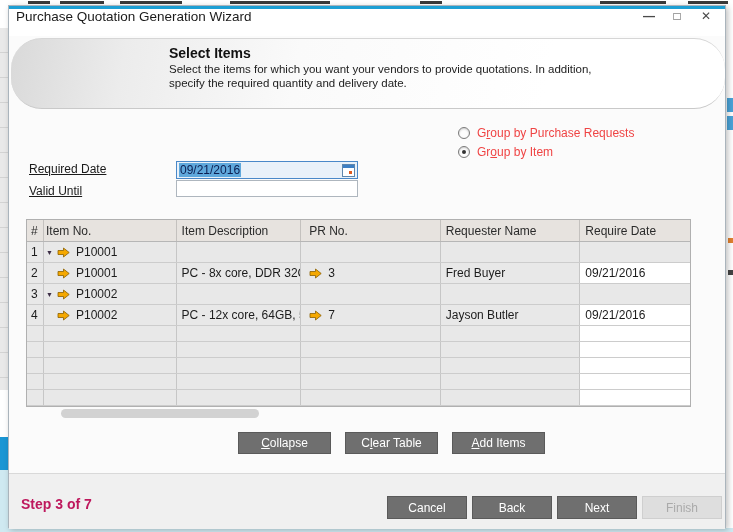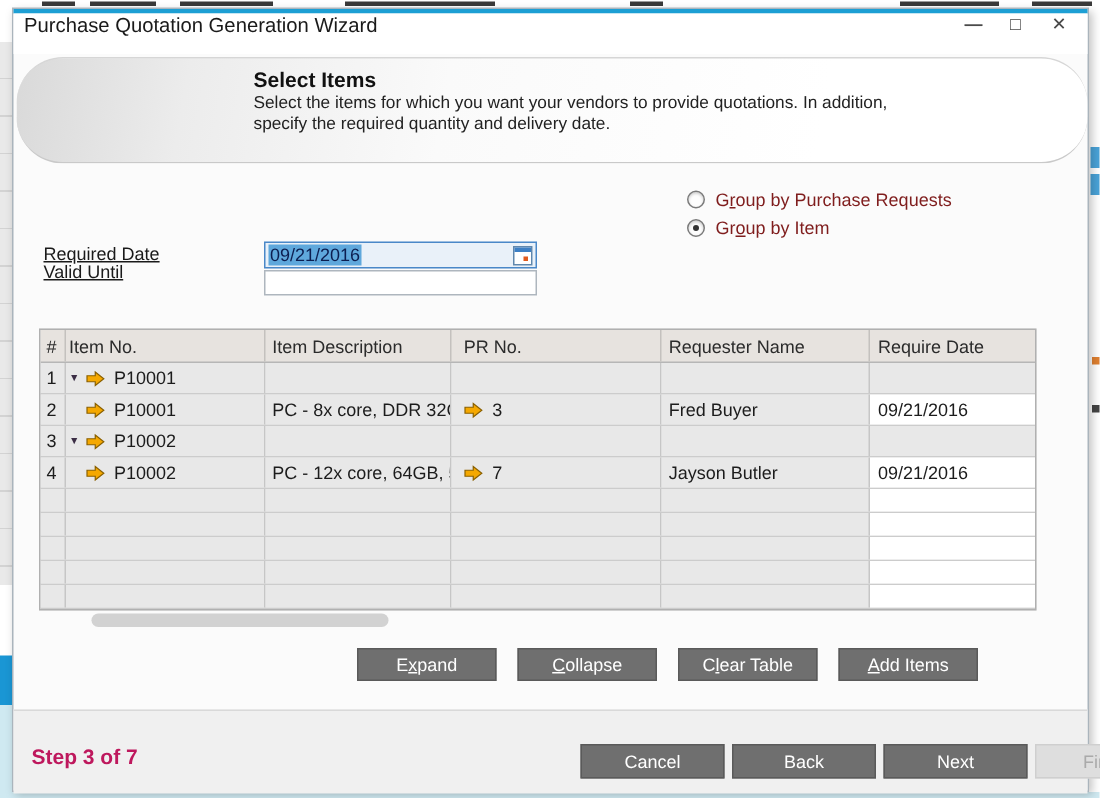--- a/index.html
+++ b/index.html
@@ -33,33 +33,33 @@
   #wctrl .cls { font-weight:bold; }
 
   #banner { left:2px; top:32px; width:714px; height:71px;
             background:linear-gradient(100deg,#d9d9d9 0%,#ececec 16%,#fafafa 40%,#ffffff 75%);
             border-top:1px solid #d6d6d6; border-bottom:1px solid #c9c9c9;border-radius:31px; }
   #banner-title { left:158px; top:6px; font-size:14px; font-weight:bold; color:#111; }
   #banner-desc1 { left:158px; top:24px; font-size:11.5px; color:#222; }
   #banner-desc2 { left:158px; top:38px; font-size:11.5px; color:#222; }
 
   
-  .radio { display:flex; align-items:center; gap:7px; font-size:12px; color:#7f1d1d; }
+  .radio { display:flex; align-items:center; gap:7px; font-size:12px; color:#ef4444; }
   #radio-pr   { left:449px; top:120px; }
   #radio-item { left:449px; top:139px; }
   .rc { width:12px; height:12px; border:1px solid #7a7a7a; border-radius:50%;
         background:#fdfdfd; position:relative; box-shadow:inset 0 1px 2px rgba(0,0,0,.2); }
   .rc.on::after { content:""; position:absolute; left:3px; top:3px; width:4px; height:4px;
                   border-radius:50%; background:#333; }
   .u { text-decoration:underline; }
 
   
   .flabel { font-size:12px; color:#1a1a1a;text-decoration:underline; }
   #lbl-reqdate { left:20px; top:156px; }
-  #lbl-validuntil { left:20px; top:168px; }
+  #lbl-validuntil { left:20px; top:178px; }
   #inp-reqdate { left:167px; top:155px; width:182px; height:18px;
                  background:#e9f1f9; border:1px solid #4a88c8;
                  display:flex; align-items:center; padding-left:2px; font-size:12px; }
   #inp-reqdate .sel { background:#5fa8dc; color:#0c1e50; padding:0 1px; }
   #cal-icon { margin-left:auto; margin-right:2px; width:13px; height:13px;
               background:#ffffff; border:1px solid #5f87ad; position:relative; }
   #cal-icon::before { content:""; position:absolute; left:0; top:0; right:0; height:3px;
                       background:#3d7fc4; }
   #cal-icon::after { content:""; position:absolute; right:2px; bottom:2px; width:3px; height:3px;
                      background:#e05a1e; }
@@ -96,21 +96,21 @@
   #actions { left:229px; top:426px; display:flex; gap:14px; }
   .gbtn { width:93px; height:22px; background:#6f6f6f; border:1px solid #5a5a5a;
           color:#ffffff; font-size:12px; font-family:inherit; cursor:default;
           display:flex; align-items:center; justify-content:center; }
 
   
   #footer { left:0; top:467px; width:100%; height:56px; background:#f0f0f0;
             border-top:1px solid #d9d9d9; }
   #step { left:12px; top:22px; font-size:14px; font-weight:bold; color:#be185d; }
   #fbtns { left:378px; top:22px; display:flex; gap:5px; }
-  .fbtn { width:96px; height:23px; background:#6f6f6f; border:1px solid #5a5a5a;
+  .fbtn { width:80px; height:23px; background:#6f6f6f; border:1px solid #5a5a5a;
           color:#ffffff; font-size:12px; font-family:inherit; cursor:default;
           display:flex; align-items:center; justify-content:center; }
   .fbtn.disabled { background:#dedede; border-color:#cfcfcf; color:#aaaaaa; }
 </style>
 </head>
 <body>
 
 <div class="abs" id="bg-left-grid"></div>
 <div class="abs" id="bg-left-blue"></div>
 <div class="abs" id="bg-left-cyan"></div>
@@ -290,23 +290,20 @@
           <div class="td c4"></div>
           <div class="td c5 white"></div>
         </div>
       </div>
   </div>
 
   <div class="abs" id="hscroll"></div>
 
   <div class="abs" id="actions">
     <button class="gbtn">
-      <span><span>E</span><span class="u">x</span><span>pand</span></span>
-    </button>
-    <button class="gbtn">
       <span><span></span><span class="u">C</span><span>ollapse</span></span>
     </button>
     <button class="gbtn">
       <span><span>C</span><span class="u">l</span><span>ear Table</span></span>
     </button>
     <button class="gbtn">
       <span><span></span><span class="u">A</span><span>dd Items</span></span>
     </button>
   </div>
 

